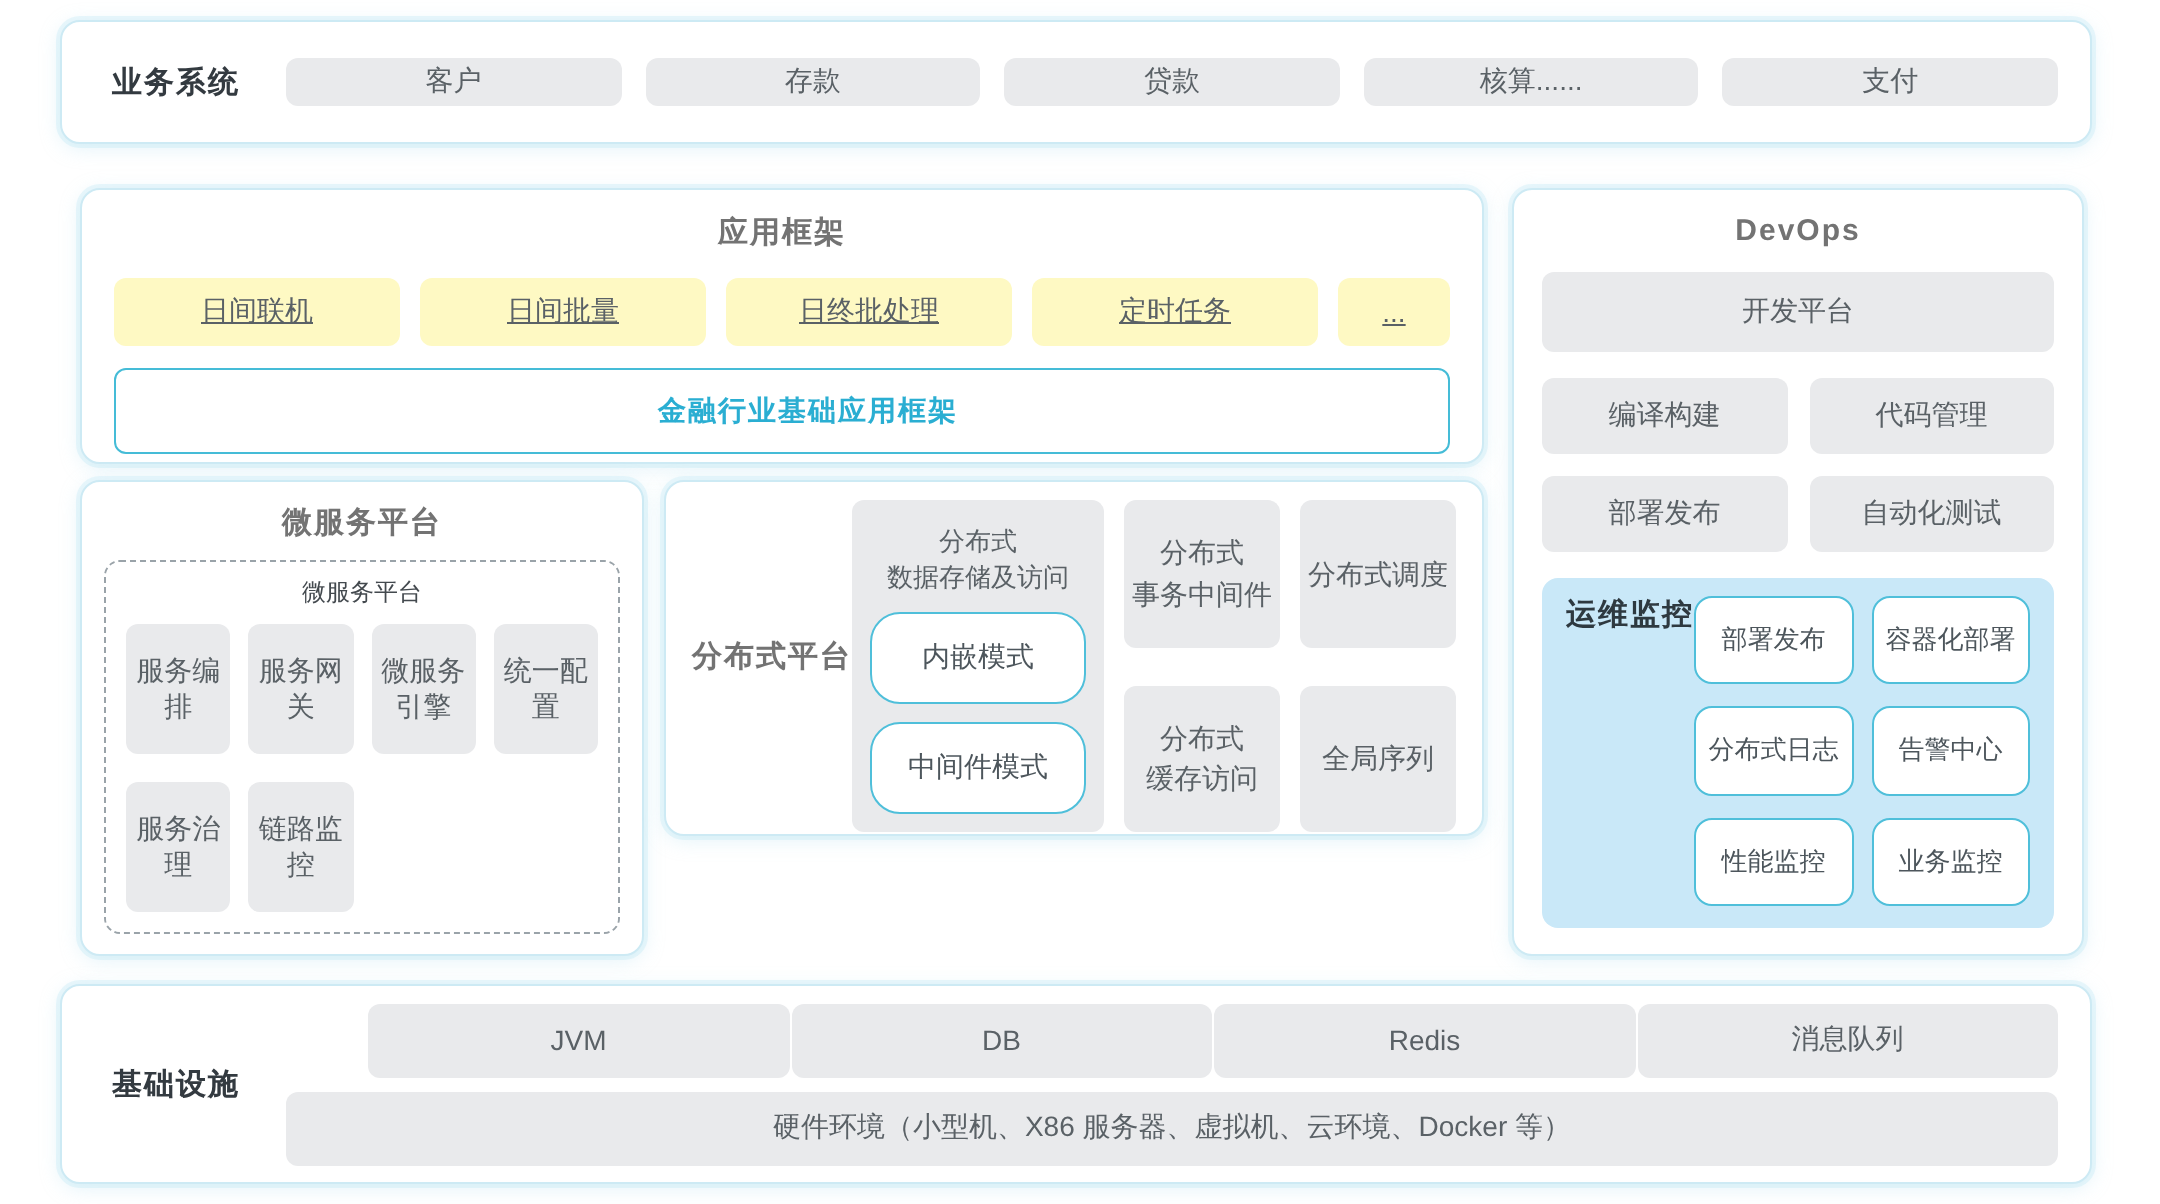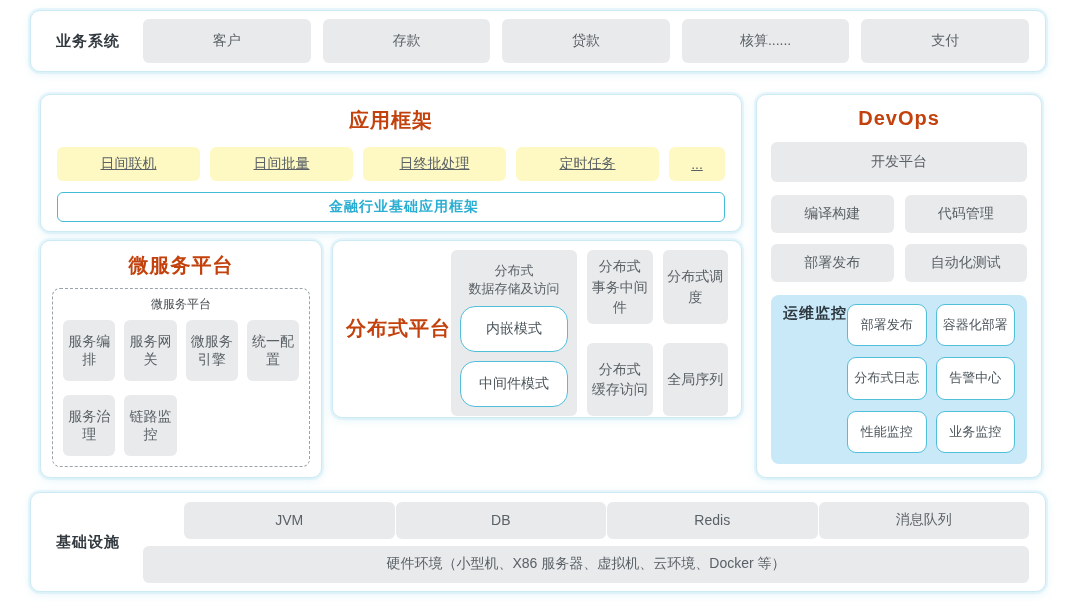--- a/index.html
+++ b/index.html
@@ -22,33 +22,33 @@
     background:#e9eaec; border-radius:6px; color:#5a6166; font-size:14px;
     display:flex; align-items:center; justify-content:center; text-align:center;
   }
   .chip-blue { background:#fef9c3;text-decoration:underline; }
   .chip-white {
     background:#ffffff; border:1px solid #4fbfda; border-radius:15px;
     color:#4d565c; display:flex; align-items:center; justify-content:center;
     font-size:14px;
   }
 
-  .box-title { text-align:center; font-size:20px; font-weight:700; color:#c2410c;
+  .box-title { text-align:center; font-size:15px; font-weight:700; color:#737373;
     letter-spacing:1px; }
 
   
   .biz-buttons { flex:1; display:flex; gap:12px; }
-  .biz-buttons .chip { flex:1; height:44px; }
+  .biz-buttons .chip { flex:1; height:24px; }
 
   
   .appframe { left:40px; top:94px; width:702px; height:138px; padding:12px 16px 14px; }
   .af-row { display:flex; gap:10px; margin-top:13px; }
   .af-row .chip { flex:1; height:34px; }
   .af-row .chip.small { flex:none; width:56px; }
-  .base-frame { margin-top:11px; height:30px; border:1px solid #45bcd7;
+  .base-frame { margin-top:11px; height:43px; border:1px solid #45bcd7;
     border-radius:6px; display:flex; align-items:center; justify-content:center;
     background:#fff;padding-left:26px; }
   .base-frame span { color:#2aaed2; font-size:14px; font-weight:700; letter-spacing:1px; }
 
   
   .micro { left:40px; top:240px; width:282px; height:238px; padding:11px 11px 10px;
     display:flex; flex-direction:column; }
   .dashed {
     flex:1; margin-top:9px; border:1px dashed #9aa3a9; border-radius:8px;
     padding:7px 10px 10px; display:flex; flex-direction:column;

